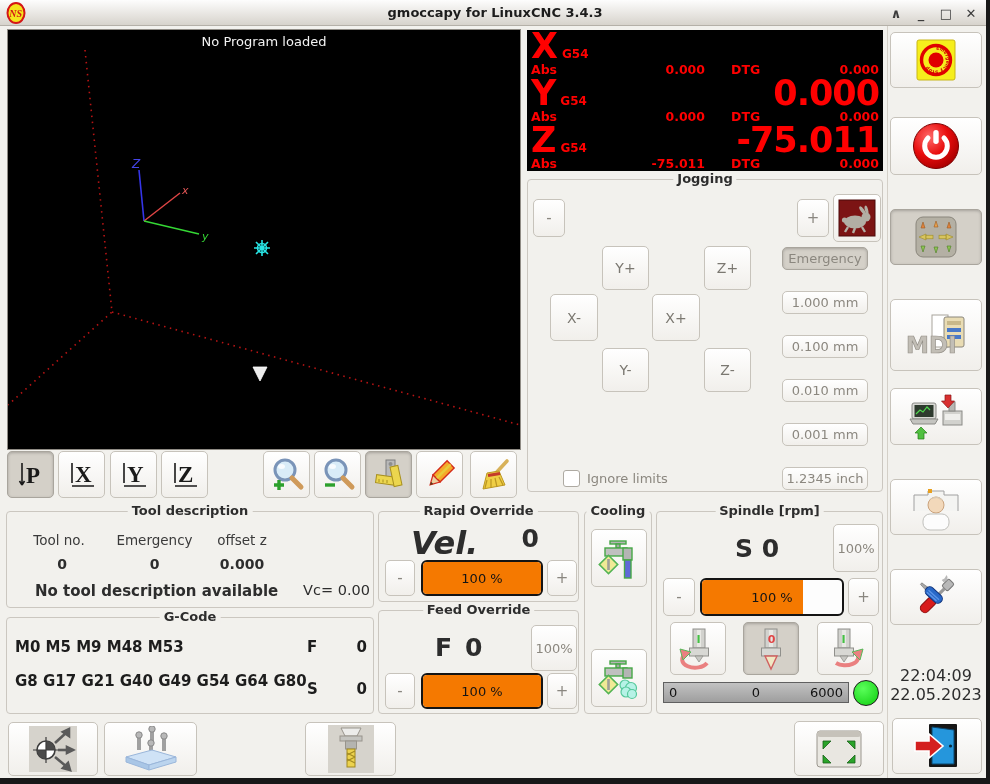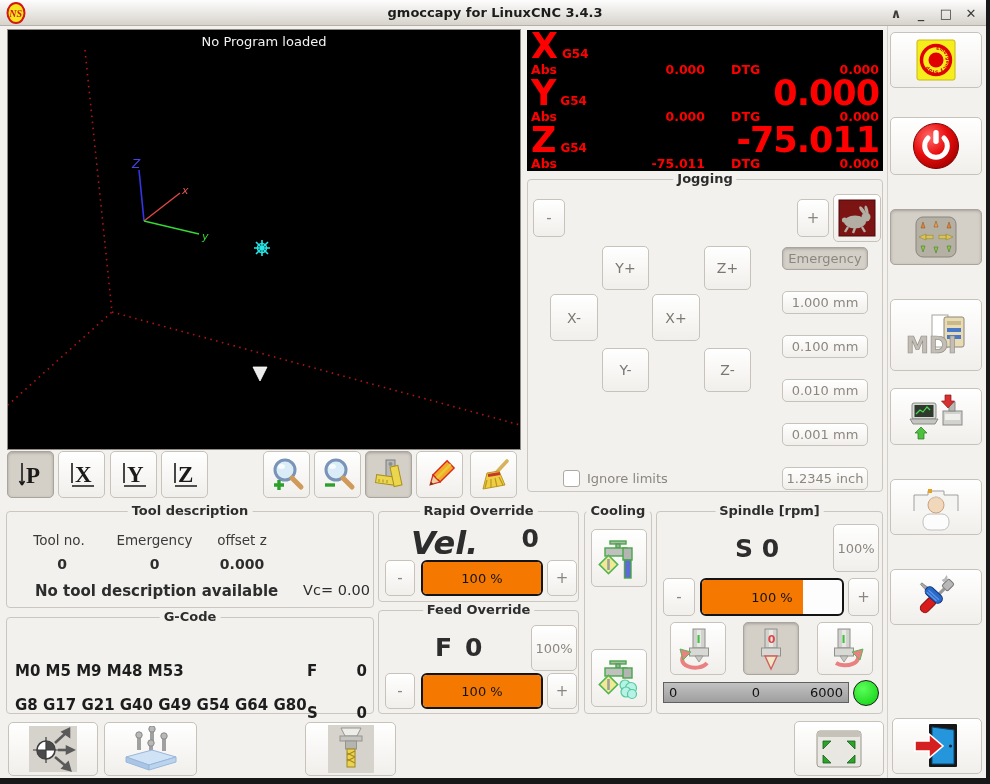--- a/index.html
+++ b/index.html
@@ -36,21 +36,21 @@
   .dro-letter{font-size:35px;line-height:30px;font-weight:bold;color:#ff0000;}
   .dro-sys{font-size:12px;font-weight:bold;color:#ff0000;margin:16px 0 0 4px;}
   .dro-val{margin-left:auto;font-size:35px;line-height:31px;font-weight:bold;color:#ff0000;letter-spacing:-1px;}
   .dro-sub{display:grid;grid-template-columns:34px 140px 60px 1fr;font-size:12.5px;font-weight:bold;color:#ff0000;height:14px;line-height:14px;}
   .dro-sub .r{text-align:right;}
   .dro-sub .dtg{padding-left:26px;}
   
   .b{font-weight:bold;}
   .grey{color:#8b877f;}
   .clock{font-size:16px;color:#2d2d2d;text-align:center;line-height:19px;}
-  .gcodetxt{font-size:15px;font-weight:bold;color:#1d1d1d;white-space:nowrap;margin-top:24px;}
+  .gcodetxt{font-size:15px;font-weight:bold;color:#1d1d1d;white-space:nowrap;}
   .checkbox{width:15px;height:15px;background:#fff;border:1px solid #aeaaa2;border-radius:3px;}
   .edge{background:#181818;}
   .barlbl{font-size:13px;color:#111;}
 </style>
 </head>
 <body>
 
 <div id="win">
 
   <div id="titlebar" class="abs">
@@ -324,20 +324,24 @@
         <rect x="22.5" y="26" width="9" height="18" rx="4" fill="#d81c1c" stroke="#8a0c0c"></rect>
       </g>
       <g transform="rotate(-48 27 24)">
         <polygon points="25.2,12 28.8,12 28,4 26,4" fill="#a8a8a8" stroke="#707070" stroke-width="0.6"></polygon>
         <rect x="22.5" y="11" width="9" height="20" rx="4.5" fill="#2868c8" stroke="#10347c"></rect>
         <path d="M24.5 14 v13 M27 14 v14" stroke="#5a94e8" stroke-width="1.4"></path>
       </g>
     </svg>
   </div>
 
+  <div class="abs clock" style="left:890px;top:666px;width:92px;">
+    <div>22:04:09</div>
+    <div>22.05.2023</div>
+  </div>
 
   <div class="abs btn" style="left:892px;top:718px;width:90px;height:56px;">
     <svg width="50" height="48" viewBox="0 0 50 48">
       <rect x="17" y="2" width="28" height="43" fill="#161616" rx="1"></rect>
       <polygon points="20,5 42,8 42,42 20,42" fill="#2596dc" stroke="#0a466c"></polygon>
       <circle cx="38.5" cy="24" r="1.6" fill="#0a2a3c"></circle>
       <polygon points="3,19 17,19 17,12 31,24 17,36 17,29 3,29" fill="#d42020" stroke="#ffffff" stroke-width="1.6"></polygon>
     </svg>
   </div>
 

